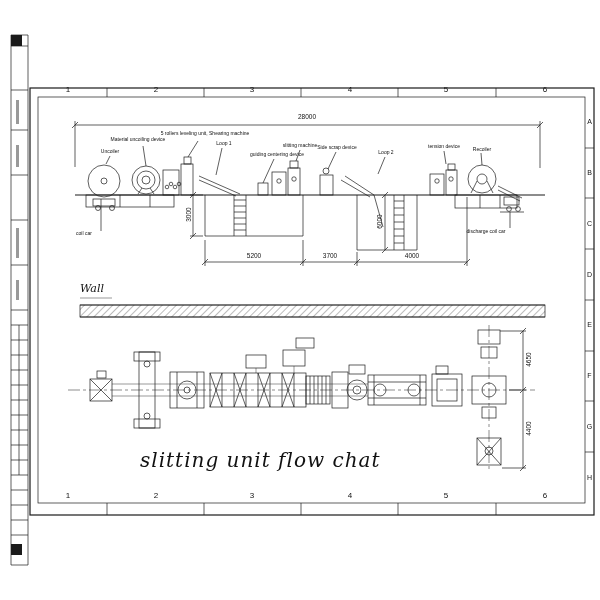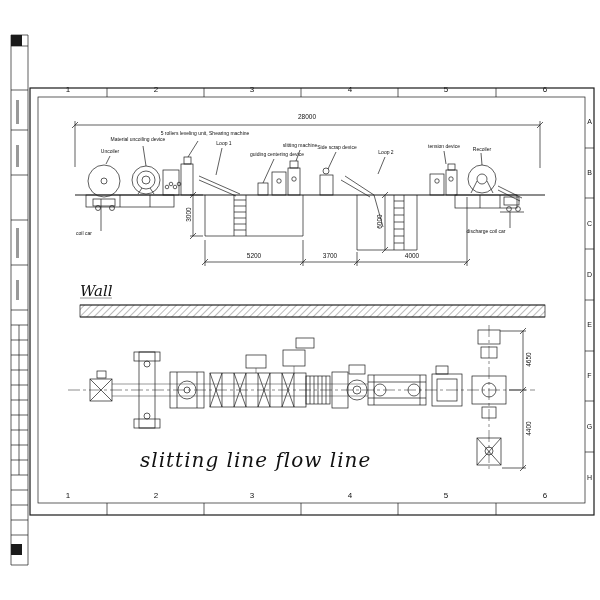--- a/index.html
+++ b/index.html
@@ -11,21 +11,21 @@
   }
   .thick { stroke-width:1.2; }
   .thin  { stroke-width:0.45; }
   .dashdot { stroke-width:0.5; stroke-dasharray:12 3 3 3; }
   .txt { position:absolute; white-space:nowrap; line-height:1.1; }
   .lbl { font-size:5px; text-align:center; }
   .dim { font-size:6.5px; text-align:center; }
   .rot { transform:rotate(-90deg); transform-origin:center center; }
   .grid-num  { font-size:8px; text-align:center; width:20px; }
   .row-letter{ font-size:7px; text-align:center; width:9px; }
-  .wall-txt  { font-size:15px; font-style:italic; font-family:"DejaVu Serif", serif; }
+  .wall-txt  { font-size:11px; font-style:italic; font-family:"DejaVu Serif", serif; }
   .sheet-title { font-size:20px; font-style:italic; font-family:"DejaVu Serif", serif;
                  letter-spacing:1px; text-align:center; width:220px; }
 </style>
 </head>
 <body>
 
 <div class="page">
 
   <svg width="600" height="600" viewBox="0 0 600 600">
     <defs>
@@ -359,15 +359,15 @@
   <div class="txt dim" style="left:287px;top:113px;width:40px">28000</div>
   <div class="txt dim" style="left:239px;top:252px;width:30px">5200</div>
   <div class="txt dim" style="left:315px;top:252px;width:30px">3700</div>
   <div class="txt dim" style="left:397px;top:252px;width:30px">4000</div>
   <div class="txt dim rot" style="left:174px;top:211px;width:30px">3000</div>
   <div class="txt dim rot" style="left:365px;top:218px;width:30px">6000</div>
   <div class="txt dim rot" style="left:514px;top:356px;width:30px">4650</div>
   <div class="txt dim rot" style="left:514px;top:425px;width:30px">4400</div>
 
   <div class="txt wall-txt" style="left:80px;top:283px">Wall</div>
-  <div class="txt sheet-title" style="left:140px;top:449px">slitting line flow line</div>
+  <div class="txt sheet-title" style="left:140px;top:449px">slitting unit flow chat</div>
 
 </div>
 
 </body></html>

